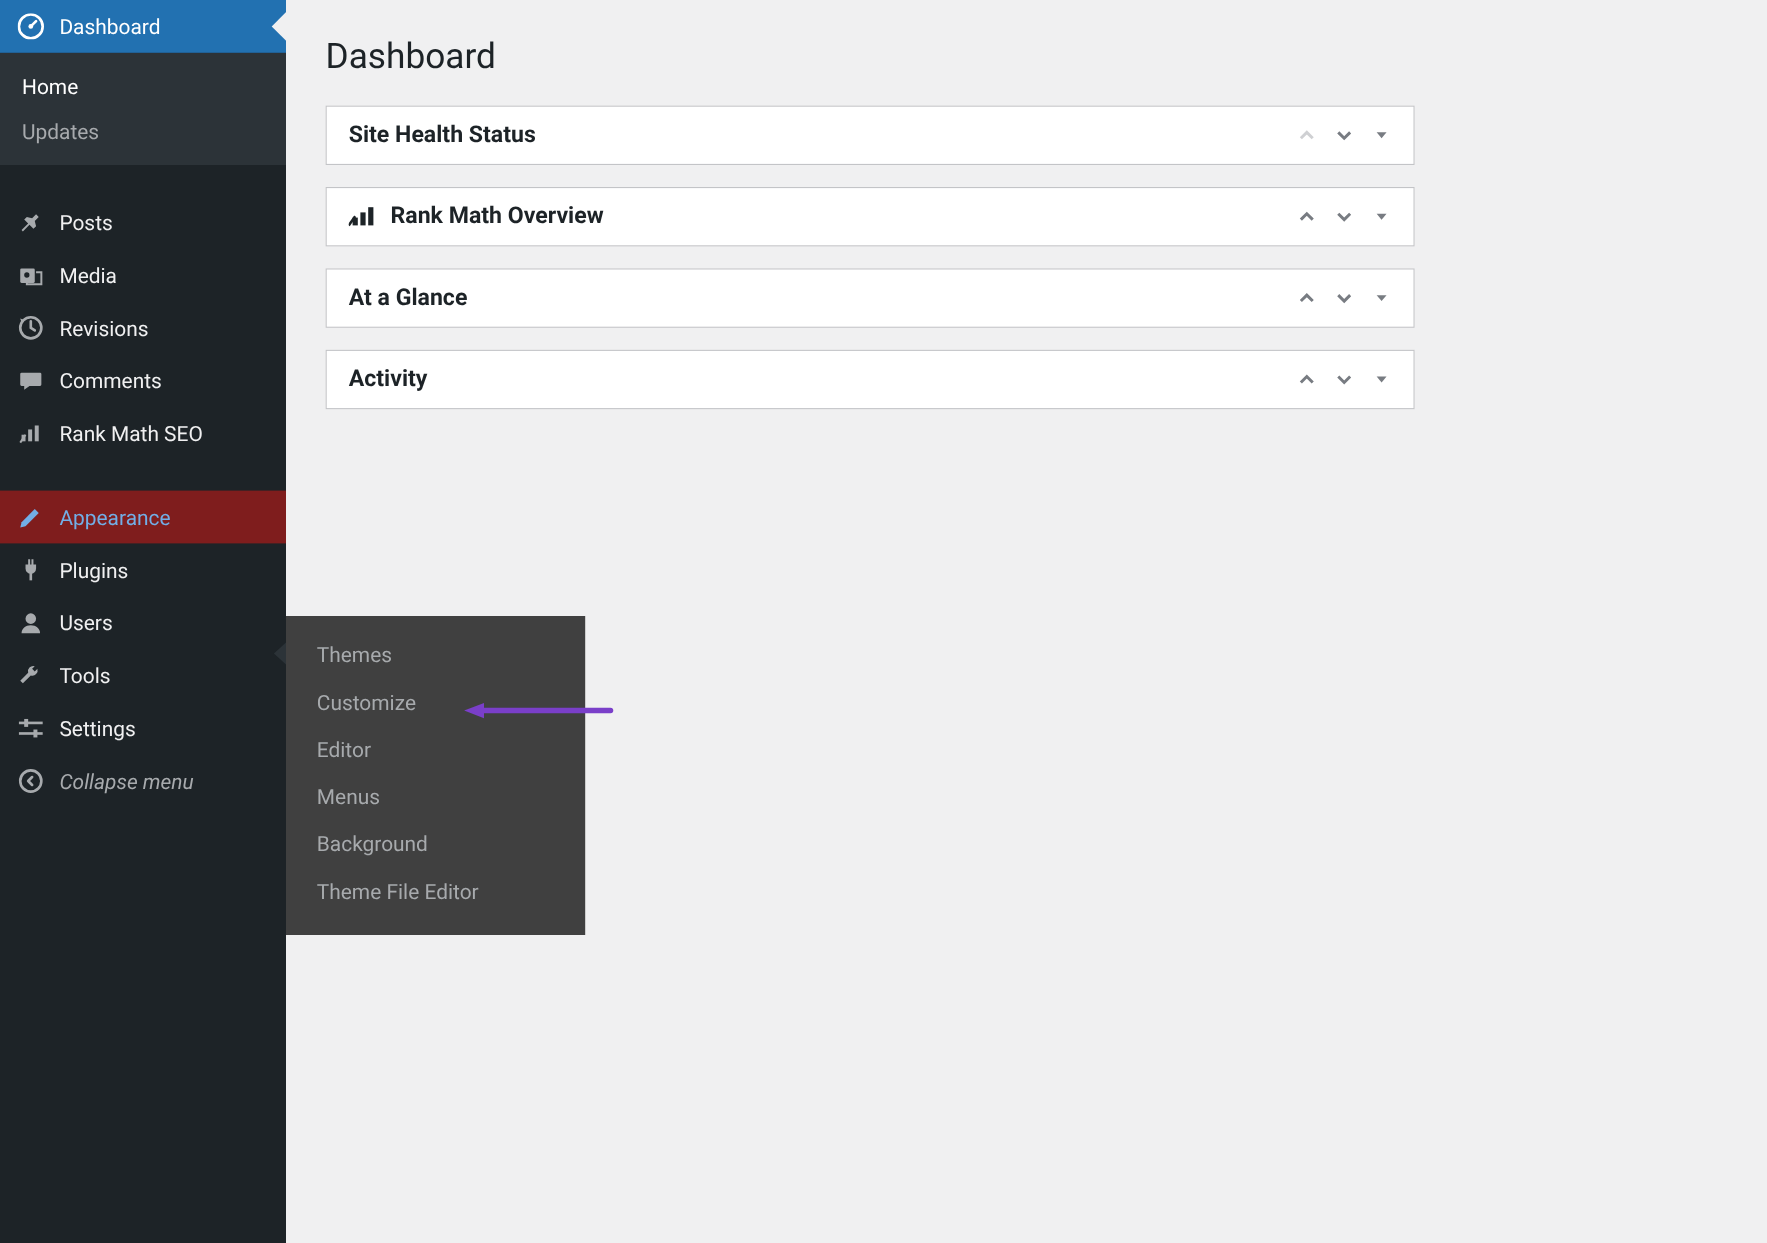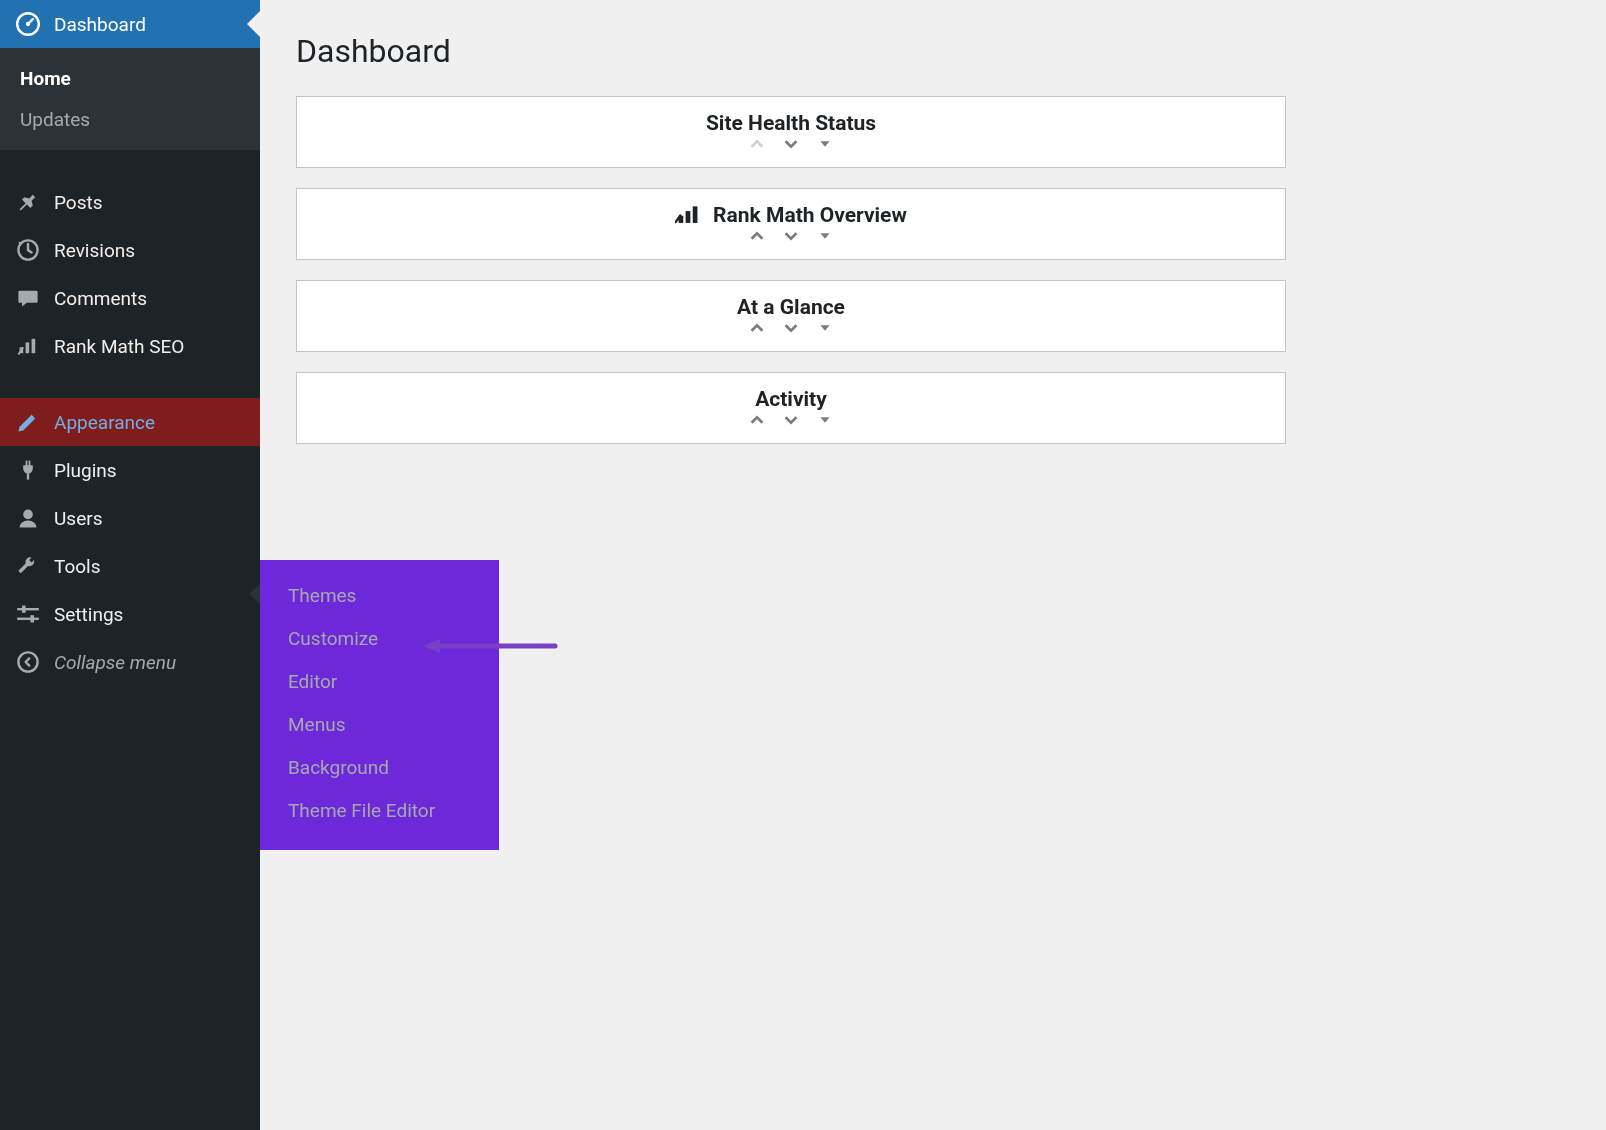--- a/index.html
+++ b/index.html
@@ -61,41 +61,41 @@
     .sidebar-subgroup {
       background: #2c3338;
       padding: 10px 0;
     }
     .sidebar-subitem {
       display: block;
       padding: 9px 20px;
       font-size: 19px;
       cursor: pointer;
     }
-    .sidebar-subitem.current { color: #fff; font-weight: 700; }
+    .sidebar-subitem.current { color: #fff; font-weight: 400; }
     .sidebar-subitem.dim { color: #a7aaad; }
     .sidebar-sep {
       height: 28px;
     }
     .collapse-item {
       display: flex;
       align-items: center;
       padding: 12px 14px;
       cursor: pointer;
       font-size: 19px;
       color: #a7aaad;
       font-style: italic;
     }
     .collapse-item .icon { width: 28px; margin-right: 12px; display: flex; align-items:center; justify-content:center;}
     .flyout {
       position: absolute;
       left: 260px;
       top: 560px;
-      width: 239px;
-      background: #6d28d9;
+      width: 272px;
+      background: #404040;
       color: #a7aaad;
       z-index: 50;
       padding: 14px 0 18px 0;
     }
     .flyout::before {
       content: "";
       position: absolute;
       left: -11px;
       top: 24px;
       width: 0; height: 0;
@@ -124,21 +124,20 @@
     .widget {
       background: #fff;
       border: 1px solid #c3c4c7;
       margin-bottom: 20px;
       width: 990px;
     }
     .widget-header {
       display: flex;
       align-items: center;
       padding: 14px 20px;
-      flex-direction: column;
     }
     .widget-title {
       font-size: 21px;
       font-weight: 700;
       color: #1d2327;
       flex: 1;
       display: flex;
       align-items: center;
       gap: 12px;
     }
@@ -186,20 +185,30 @@
 
   <div class="sidebar-item">
     <span class="icon">
       <svg viewBox="0 0 20 20" fill="#a7aaad">
           <path d="M14 4l2 2-3 3 1 4-2 2-3-3-5 5-1-1 5-5-3-3 2-2 4 1 3-3z"></path>
         </svg>
     </span>
     <span>Posts</span>
   </div>
 
+  <div class="sidebar-item">
+    <span class="icon">
+      <svg viewBox="0 0 20 20" fill="#a7aaad">
+          <rect x="2" y="5" width="11" height="11" rx="1"></rect>
+          <path d="M14 8h4v9H7v-2" fill="none" stroke="#a7aaad" stroke-width="1.5"></path>
+          <circle cx="7" cy="10" r="2" fill="#1d2327"></circle>
+        </svg>
+    </span>
+    <span>Media</span>
+  </div>
 
 
   <div class="sidebar-item">
     <span class="icon">
       <svg viewBox="0 0 20 20" fill="none" stroke="#a7aaad" stroke-width="2">
           <circle cx="10" cy="10" r="8"></circle>
           <path d="M10 5v5l3 2" stroke-linecap="round"></path>
           <path d="M3 6l-1-3 3 1" fill="#a7aaad" stroke="none"></path>
         </svg>
     </span>

